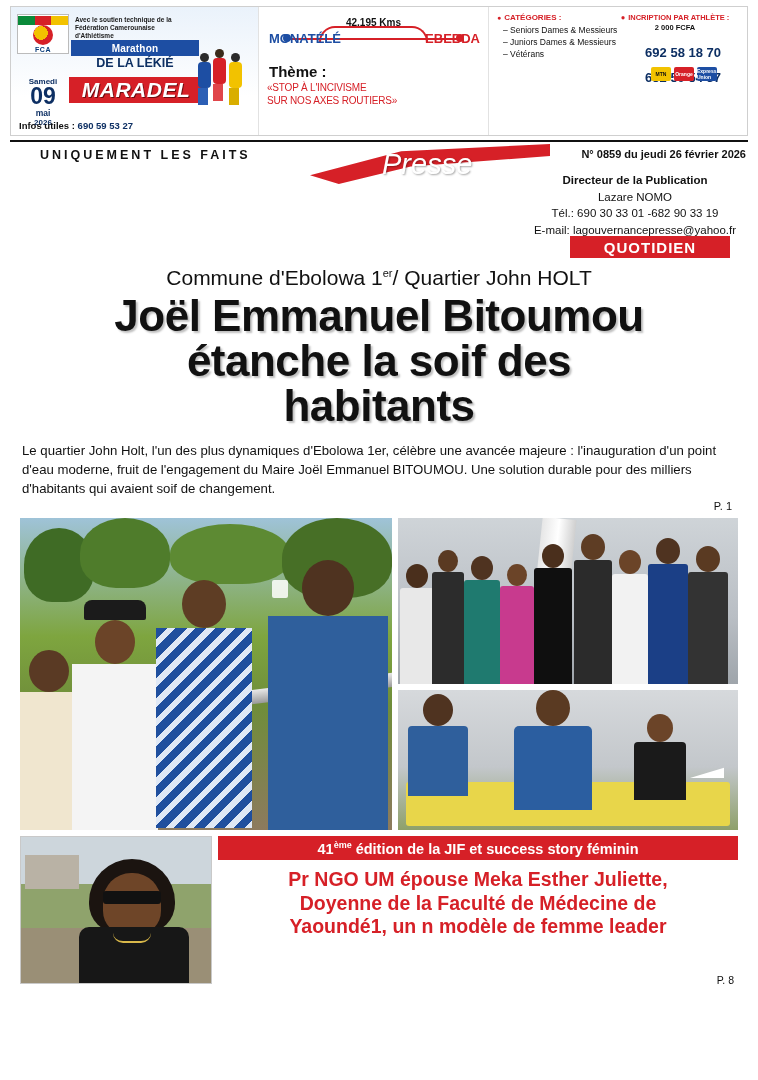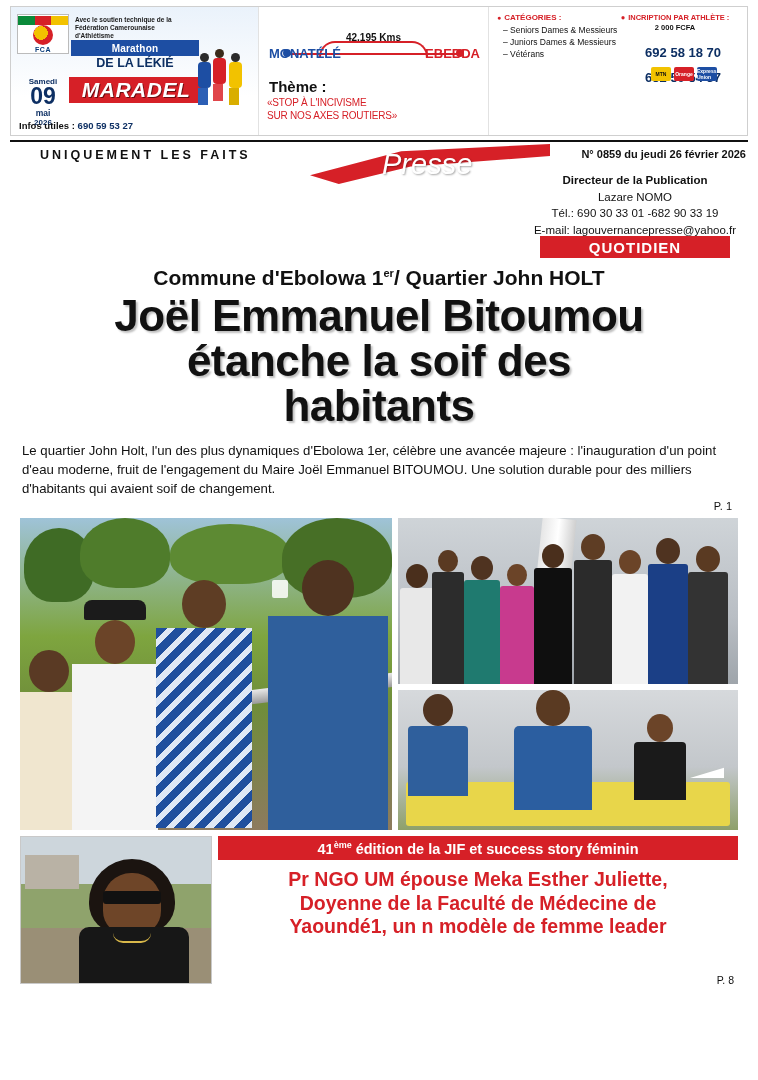--- a/index.html
+++ b/index.html
@@ -89,21 +89,21 @@
   .infos {
     position: absolute; left: 8px; bottom: 4px; font-size: 9.5px; font-weight: bold; color: #111;
   }
   .infos b { color: #0d2f63; }
 
   .ad-mid {
     width: 230px; position: relative; padding: 6px 4px;
     border-right: 1px solid #e2e2e2;
   }
   .route {
-    position: relative; height: 46px; margin-top: 17px;
+    position: relative; height: 46px; margin-top: 2px;
   }
   .route .line {
     position: absolute; left: 26px; right: 26px; top: 23px; height: 2px; background: #d62027;
     border-radius: 2px;
   }
   .route .line:after {
     content: ""; position: absolute; left: 18%; right: 18%; top: -12px; height: 14px;
     border: 2px solid #d62027; border-bottom: none; border-radius: 60px 60px 0 0;
   }
   .route .dot { position: absolute; top: 19px; width: 8px; height: 8px; border-radius: 50%; background: #1d4ea3; }
@@ -176,28 +176,28 @@
     line-height: 1;
   }
   .logo-title .a { color: #d62027; }
   .logo-title .b { color: #111; }
   .pub-block {
     position: absolute; right: 0; top: 30px; width: 226px; text-align: center;
     font-size: 11.5px; color: #111; line-height: 1.45;
   }
   .pub-block .pb-t { font-weight: bold; }
   .quotidien {
-    position: absolute; right: 18px; top: 94px; width: 190px; height: 22px;
+    position: absolute; right: 18px; top: 94px; width: 160px; height: 22px;
     background: #d62027; color: #fff; font-weight: bold; font-size: 15px;
     display: flex; align-items: center; justify-content: center; letter-spacing: 1px;
   }
 
   
   .kicker {
-    text-align: center; font-size: 21px; font-weight: bold; color: #111;
+    text-align: center; font-size: 21px; font-weight: normal; color: #111;
     margin: 6px 12px 0 12px;
   }
   .kicker sup { font-size: 11px; }
   .headline {
     margin: 4px 14px 0 14px; text-align: center;
     font-size: 44px; font-weight: bold; color: #111; line-height: 1.02;
     letter-spacing: -.5px;
     text-shadow: 2px 2px 2px rgba(0,0,0,.25);
   }
   .headline .l2, .headline .l3 { display: block; }

